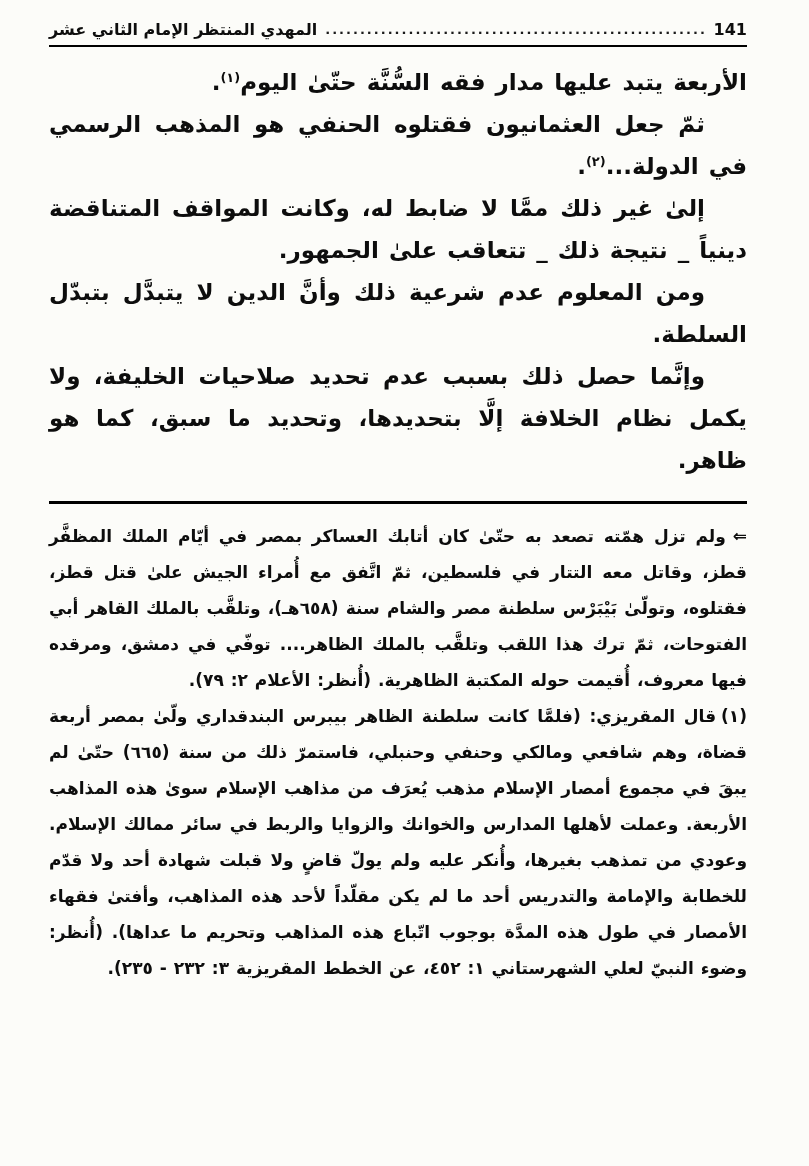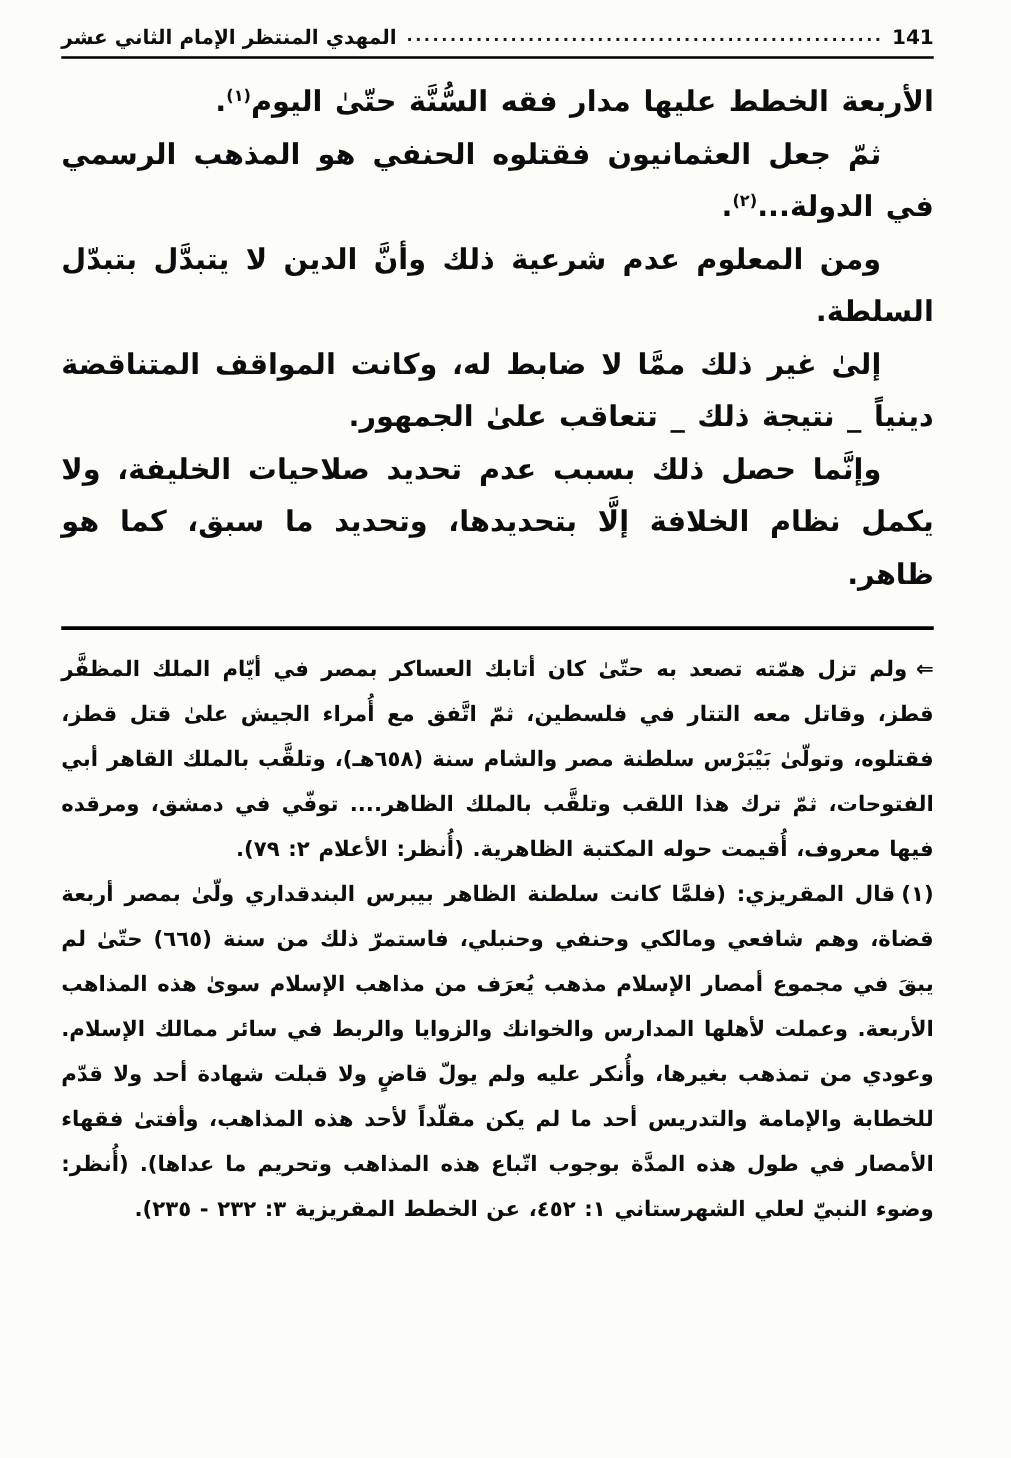--- a/index.html
+++ b/index.html
@@ -87,24 +87,24 @@
 <div class="page">
 
   <div class="header-row">
     <span class="header-title">المهدي المنتظر الإمام الثاني عشر</span>
     <span class="header-dots">........................................................................................................................</span>
     <span class="header-num">141</span>
   </div>
   <hr class="header-rule">
 
   <main class="body-text">
-    <p class="para"><span>الأربعة الخطط عليها مدار فقه السُّنَّة حتّىٰ اليوم</span><sup class="fnref">(١)</sup><span>.</span></p>
+    <p class="para"><span>الأربعة يتبد عليها مدار فقه السُّنَّة حتّىٰ اليوم</span><sup class="fnref">(١)</sup><span>.</span></p>
     <p class="para indent"><span>ثمّ جعل العثمانيون فقتلوه الحنفي هو المذهب الرسمي في الدولة...</span><sup class="fnref">(٢)</sup><span>.</span></p>
+    <p class="para indent"><span>إلىٰ غير ذلك ممَّا لا ضابط له، وكانت المواقف المتناقضة دينياً _ نتيجة ذلك _ تتعاقب علىٰ الجمهور.</span></p>
     <p class="para indent"><span>ومن المعلوم عدم شرعية ذلك وأنَّ الدين لا يتبدَّل بتبدّل السلطة.</span></p>
-    <p class="para indent"><span>إلىٰ غير ذلك ممَّا لا ضابط له، وكانت المواقف المتناقضة دينياً _ نتيجة ذلك _ تتعاقب علىٰ الجمهور.</span></p>
     <p class="para indent"><span>وإنَّما حصل ذلك بسبب عدم تحديد صلاحيات الخليفة، ولا يكمل نظام الخلافة إلَّا بتحديدها، وتحديد ما سبق، كما هو ظاهر.</span></p>
   </main>
 
   <hr class="fn-separator">
 
   <section class="footnotes">
     <p class="footnote"><span class="fn-arrow">⇐</span><span class="fn-text">ولم تزل همّته تصعد به حتّىٰ كان أتابك العساكر بمصر في أيّام الملك المظفَّر قطز، وقاتل معه التتار في فلسطين، ثمّ اتَّفق مع أُمراء الجيش علىٰ قتل قطز، فقتلوه، وتولّىٰ بَيْبَرْس سلطنة مصر والشام سنة (٦٥٨هـ)، وتلقَّب بالملك القاهر أبي الفتوحات، ثمّ ترك هذا اللقب وتلقَّب بالملك الظاهر.... توفّي في دمشق، ومرقده فيها معروف، أُقيمت حوله المكتبة الظاهرية. (أُنظر: الأعلام ٢: ٧٩).</span></p>
     <p class="footnote"><span class="fn-num">(١)</span><span class="fn-text">قال المقريزي: (فلمَّا كانت سلطنة الظاهر بيبرس البندقداري ولّىٰ بمصر أربعة قضاة، وهم شافعي ومالكي وحنفي وحنبلي، فاستمرّ ذلك من سنة (٦٦٥) حتّىٰ لم يبقَ في مجموع أمصار الإسلام مذهب يُعرَف من مذاهب الإسلام سوىٰ هذه المذاهب الأربعة. وعملت لأهلها المدارس والخوانك والزوايا والربط في سائر ممالك الإسلام. وعودي من تمذهب بغيرها، وأُنكر عليه ولم يولّ قاضٍ ولا قبلت شهادة أحد ولا قدّم للخطابة والإمامة والتدريس أحد ما لم يكن مقلّداً لأحد هذه المذاهب، وأفتىٰ فقهاء الأمصار في طول هذه المدَّة بوجوب اتّباع هذه المذاهب وتحريم ما عداها). (أُنظر: وضوء النبيّ لعلي الشهرستاني ١: ٤٥٢، عن الخطط المقريزية ٣: ٢٣٢ - ٢٣٥).</span></p>
   </section>
 

